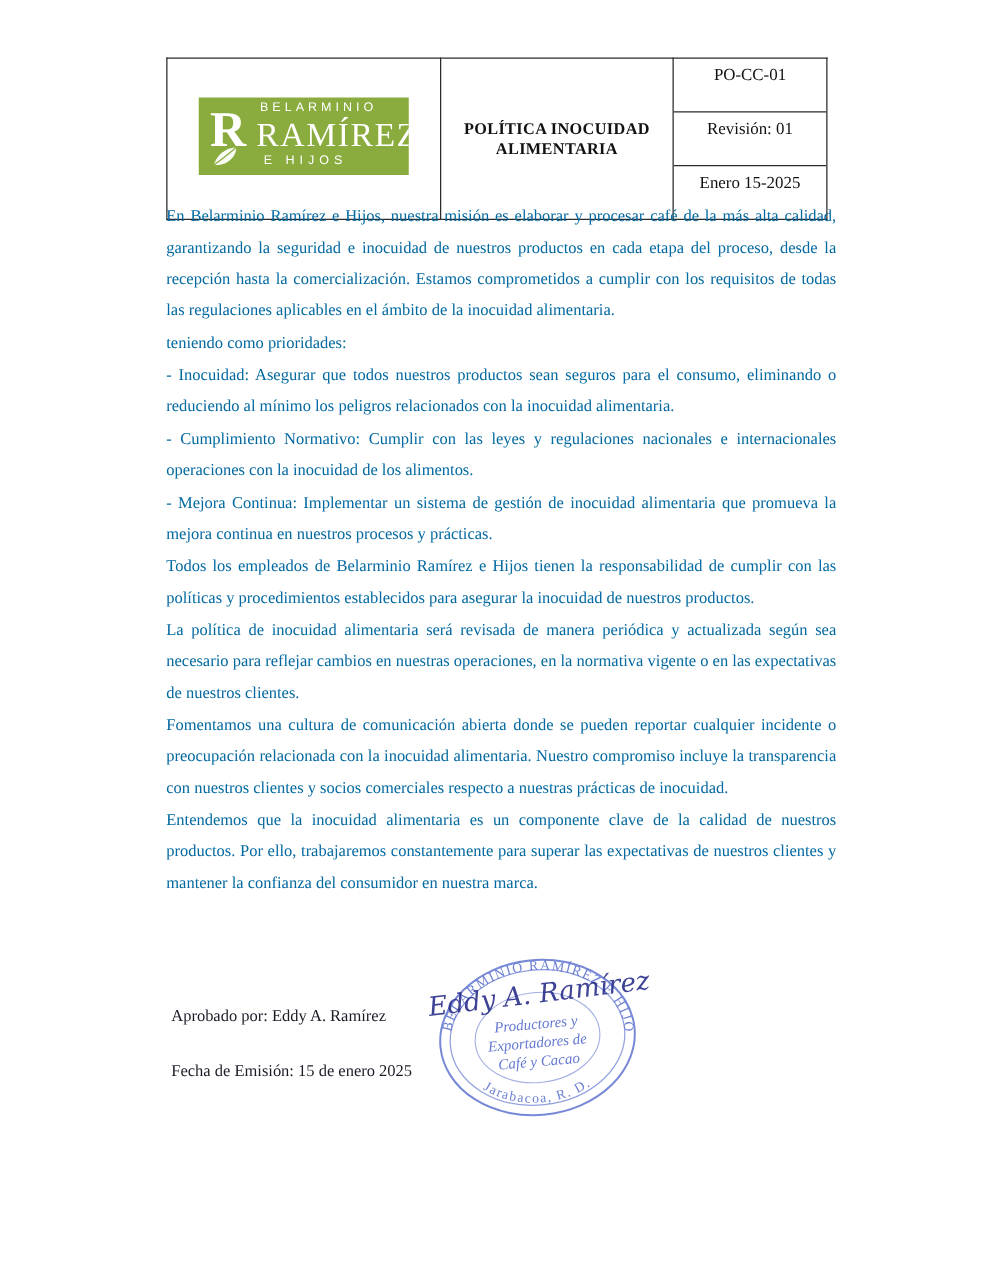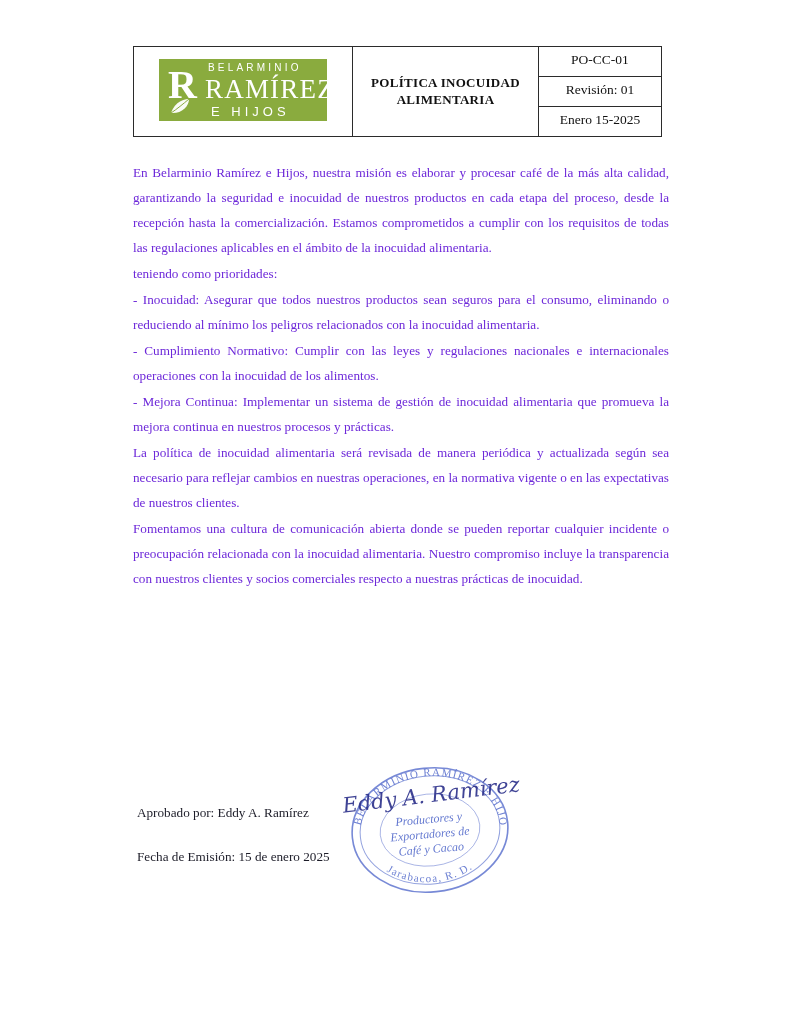--- a/index.html
+++ b/index.html
@@ -52,21 +52,21 @@
     color: #111;
   }
   .cell-codes {
     width: 122px;
     padding: 0;
   }
   .code-row {
     border-bottom: 1px solid #2b2b2b;
     text-align: center;
     font-size: 13.5px;
-    padding: 4px 2px 7px 2px;
+    padding: 4px 2px 20px 2px;
     height: 18px;
     line-height: 18px;
     color: #111;
   }
   .code-row.last { border-bottom: none; text-align: center; }
   .code-row.rev {
     font-style: normal;
   }
 
   
@@ -112,35 +112,35 @@
     font-size: 27px;
     letter-spacing: 1.2px;
     color: #ffffff;
     font-family: "Liberation Serif", serif;
     font-weight: normal;
   }
   .logo-sub {
     position: absolute;
     left: 52px;
     top: 45px;
-    font-size: 13px;
+    font-size: 10px;
     letter-spacing: 4px;
     color: #ffffff;
     font-family: "Liberation Sans", sans-serif;
   }
 
   
   .doc-body {
     position: absolute;
     left: 133px;
     top: 160px;
     width: 536px;
     font-size: 13.2px;
     line-height: 25px;
-    color: #6d28d9;
+    color: #0369a1;
     text-align: justify;
   }
   .doc-body p {
     margin: 0 0 1px 0;
     text-align: justify;
   }
 
   
   .sign-block {
     position: absolute;
@@ -227,22 +227,24 @@
     </tr>
   </tbody>
     </table>
 
   <div class="doc-body">
     <p>En Belarminio Ramírez e Hijos, nuestra misión es elaborar y procesar café de la más alta calidad, garantizando la seguridad e inocuidad de nuestros productos en cada etapa del proceso, desde la recepción hasta la comercialización. Estamos comprometidos a cumplir con los requisitos de  todas las regulaciones aplicables en el ámbito de la inocuidad alimentaria.</p>
     <p>teniendo como prioridades:</p>
     <p>- Inocuidad: Asegurar que todos nuestros productos sean seguros para el consumo, eliminando o reduciendo al mínimo los peligros relacionados con la inocuidad alimentaria.</p>
     <p>-  Cumplimiento Normativo: Cumplir con las leyes y regulaciones nacionales e internacionales operaciones con la inocuidad de los alimentos.</p>
     <p>- Mejora Continua: Implementar un sistema de gestión de inocuidad alimentaria que promueva la mejora continua en nuestros procesos y prácticas.</p>
+    <p>Todos los empleados de Belarminio Ramírez e Hijos tienen la responsabilidad de cumplir con las políticas y procedimientos establecidos para asegurar la inocuidad de nuestros productos.</p>
     <p>La política de inocuidad alimentaria será revisada de manera periódica y actualizada según sea necesario para reflejar cambios en nuestras operaciones, en la normativa vigente o en las expectativas de nuestros clientes.</p>
     <p>Fomentamos una cultura de comunicación abierta donde se pueden reportar cualquier incidente o preocupación relacionada con la inocuidad alimentaria. Nuestro compromiso incluye la transparencia con nuestros clientes y socios comerciales respecto a nuestras prácticas de inocuidad.</p>
+    <p>Entendemos que la inocuidad alimentaria es un componente clave de la calidad de nuestros productos. Por ello, trabajaremos constantemente para superar las expectativas de nuestros clientes y mantener la confianza del consumidor en nuestra marca.</p>
   </div>
 
   <div class="stamp">
     <svg width="200" height="140" viewBox="0 0 200 140">
       <g transform="rotate(-6 100 70)">
         <ellipse cx="100" cy="70" rx="78" ry="62" fill="none" stroke="#4a62c8" stroke-width="1.6" opacity="0.75"></ellipse>
         <ellipse cx="100" cy="70" rx="70" ry="54" fill="none" stroke="#4a62c8" stroke-width="1" opacity="0.6"></ellipse>
         <ellipse cx="100" cy="70" rx="50" ry="36" fill="none" stroke="#4a62c8" stroke-width="0.9" opacity="0.5"></ellipse>
         <path id="ringTop" d="M 30 70 A 70 54 0 0 1 170 70" fill="none"></path>
         <path id="ringBot" d="M 34 72 A 66 50 0 0 0 166 72" fill="none"></path>

